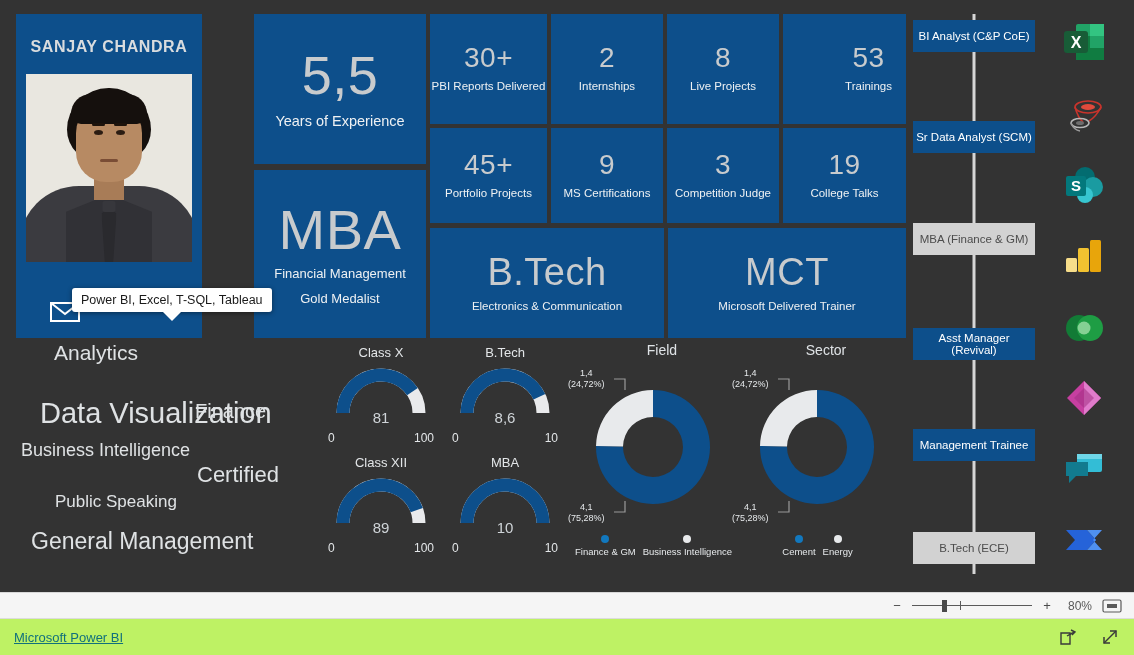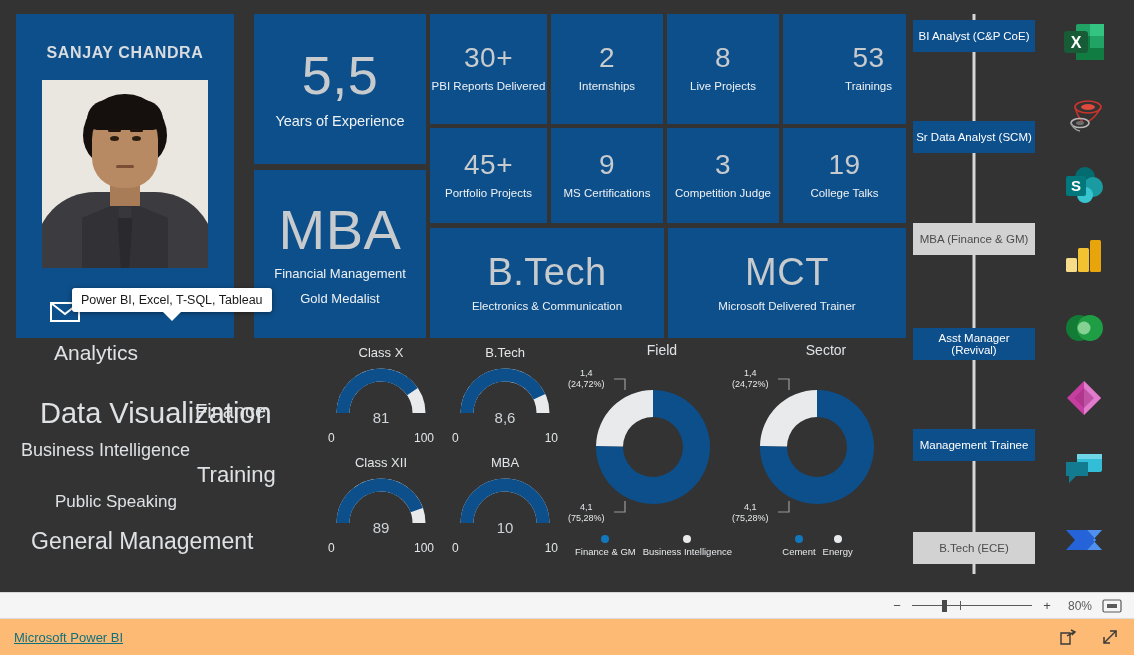--- a/index.html
+++ b/index.html
@@ -25,22 +25,22 @@
     display: flex; flex-direction: column;
     align-items: center; justify-content: center;
     text-align: center;
     overflow: hidden;
   }
   .tile .big { font-weight: 300; line-height: 1; color: #c8cbcd; letter-spacing: .5px; }
   .tile .sub { color: #eef1f3; line-height: 1.25; }
 
   
   #profile-card {
-    left: 16px; top: 14px; width: 218px; height: 324px;
-    justify-content: flex-start; padding-top: 30px;
+    left: 16px; top: 14px; width: 186px; height: 324px;
+    justify-content: flex-start; padding-top: 24px;
   }
   #profile-name {
     font-size: 16px; font-weight: bold; letter-spacing: .6px;
     color: #d9dcde;
   }
   #photo {
     width: 166px; height: 188px; margin-top: 18px;
     background: linear-gradient(#e8e6df, #e3e1d9);
     position: relative; overflow: hidden;
   }
@@ -194,21 +194,21 @@
   #zoom-minus, #zoom-plus { font-size:13px; color:#4a4a4a; line-height:1; width:10px; text-align:center; }
   #zoom-slider { position:relative; width:120px; height:14px; }
   #zoom-slider .track { position:absolute; top:6px; left:0; right:0; height:1px; background:#5a5a5a; }
   #zoom-slider .tickmid { position:absolute; top:2px; left:48px; width:1px; height:9px; background:#5a5a5a; }
   #zoom-slider .handle { position:absolute; top:1px; left:30px; width:5px; height:12px; background:#4a4a4a; }
   #zoom-value { font-size:12px; color:#5a5a5a; min-width:30px; text-align:right; }
   #fit-btn { width:18px; height:13px; }
 
   #statusbar {
     position:absolute; left:0; top:618px; width:1134px; height:37px;
-    background:#fdba74; border-top:1px solid #dcdcdc;
+    background:#bef264; border-top:1px solid #dcdcdc;
     display:flex; align-items:center; padding:0 14px;
   }
   #pbi-link {
     font-size:13px; color:#11707c; text-decoration:underline; cursor:pointer;
   }
   #statusbar .spacer { flex:1; }
   #statusbar .sb-icon { width:20px; height:20px; margin-left:22px; }
 </style>
 </head>
 <body>
@@ -304,21 +304,21 @@
           <div class="big">MCT</div>
           <div class="sub">Microsoft Delivered Trainer</div>
         </div>
       </div>
 
     <div id="wordcloud">
         <span style="left: 42px; top: 6px; font-size: 21px;">Analytics</span>
         <span style="left: 183px; top: 33px; font-size: 20px; margin-top: 32px;">Finance</span>
         <span style="left: 28px; top: 63px; font-size: 29px;">Data Visualization</span>
         <span style="left: 9px; top: 105px; font-size: 18px;">Business Intelligence</span>
-        <span style="left: 185px; top: 128px; font-size: 22px;">Training</span>
+        <span style="left: 185px; top: 128px; font-size: 22px;">Certified</span>
         <span style="left: 43px; top: 157px; font-size: 17px;">Public Speaking</span>
         <span style="left: 19px; top: 194px; font-size: 23px;">General Management</span>
       </div>
 
     <div id="gauge-host">
         <div class="gauge-box" style="left: 326px; top: 345px;">
           <div class="gauge-title">Class X</div>
     <svg class="gauge-svg" width="100" height="62" viewBox="0 0 100 62">
       <path d="M 12 50.00000000000001 A 38 38 0 0 1 88 49.99999999999999" stroke="#e9eaec" stroke-width="13" fill="none"></path>
       <path d="M 12 50.00000000000001 A 38 38 0 0 1 81.42906182243334 28.640831641619027" stroke="#0d4f8b" stroke-width="13" fill="none"></path>

